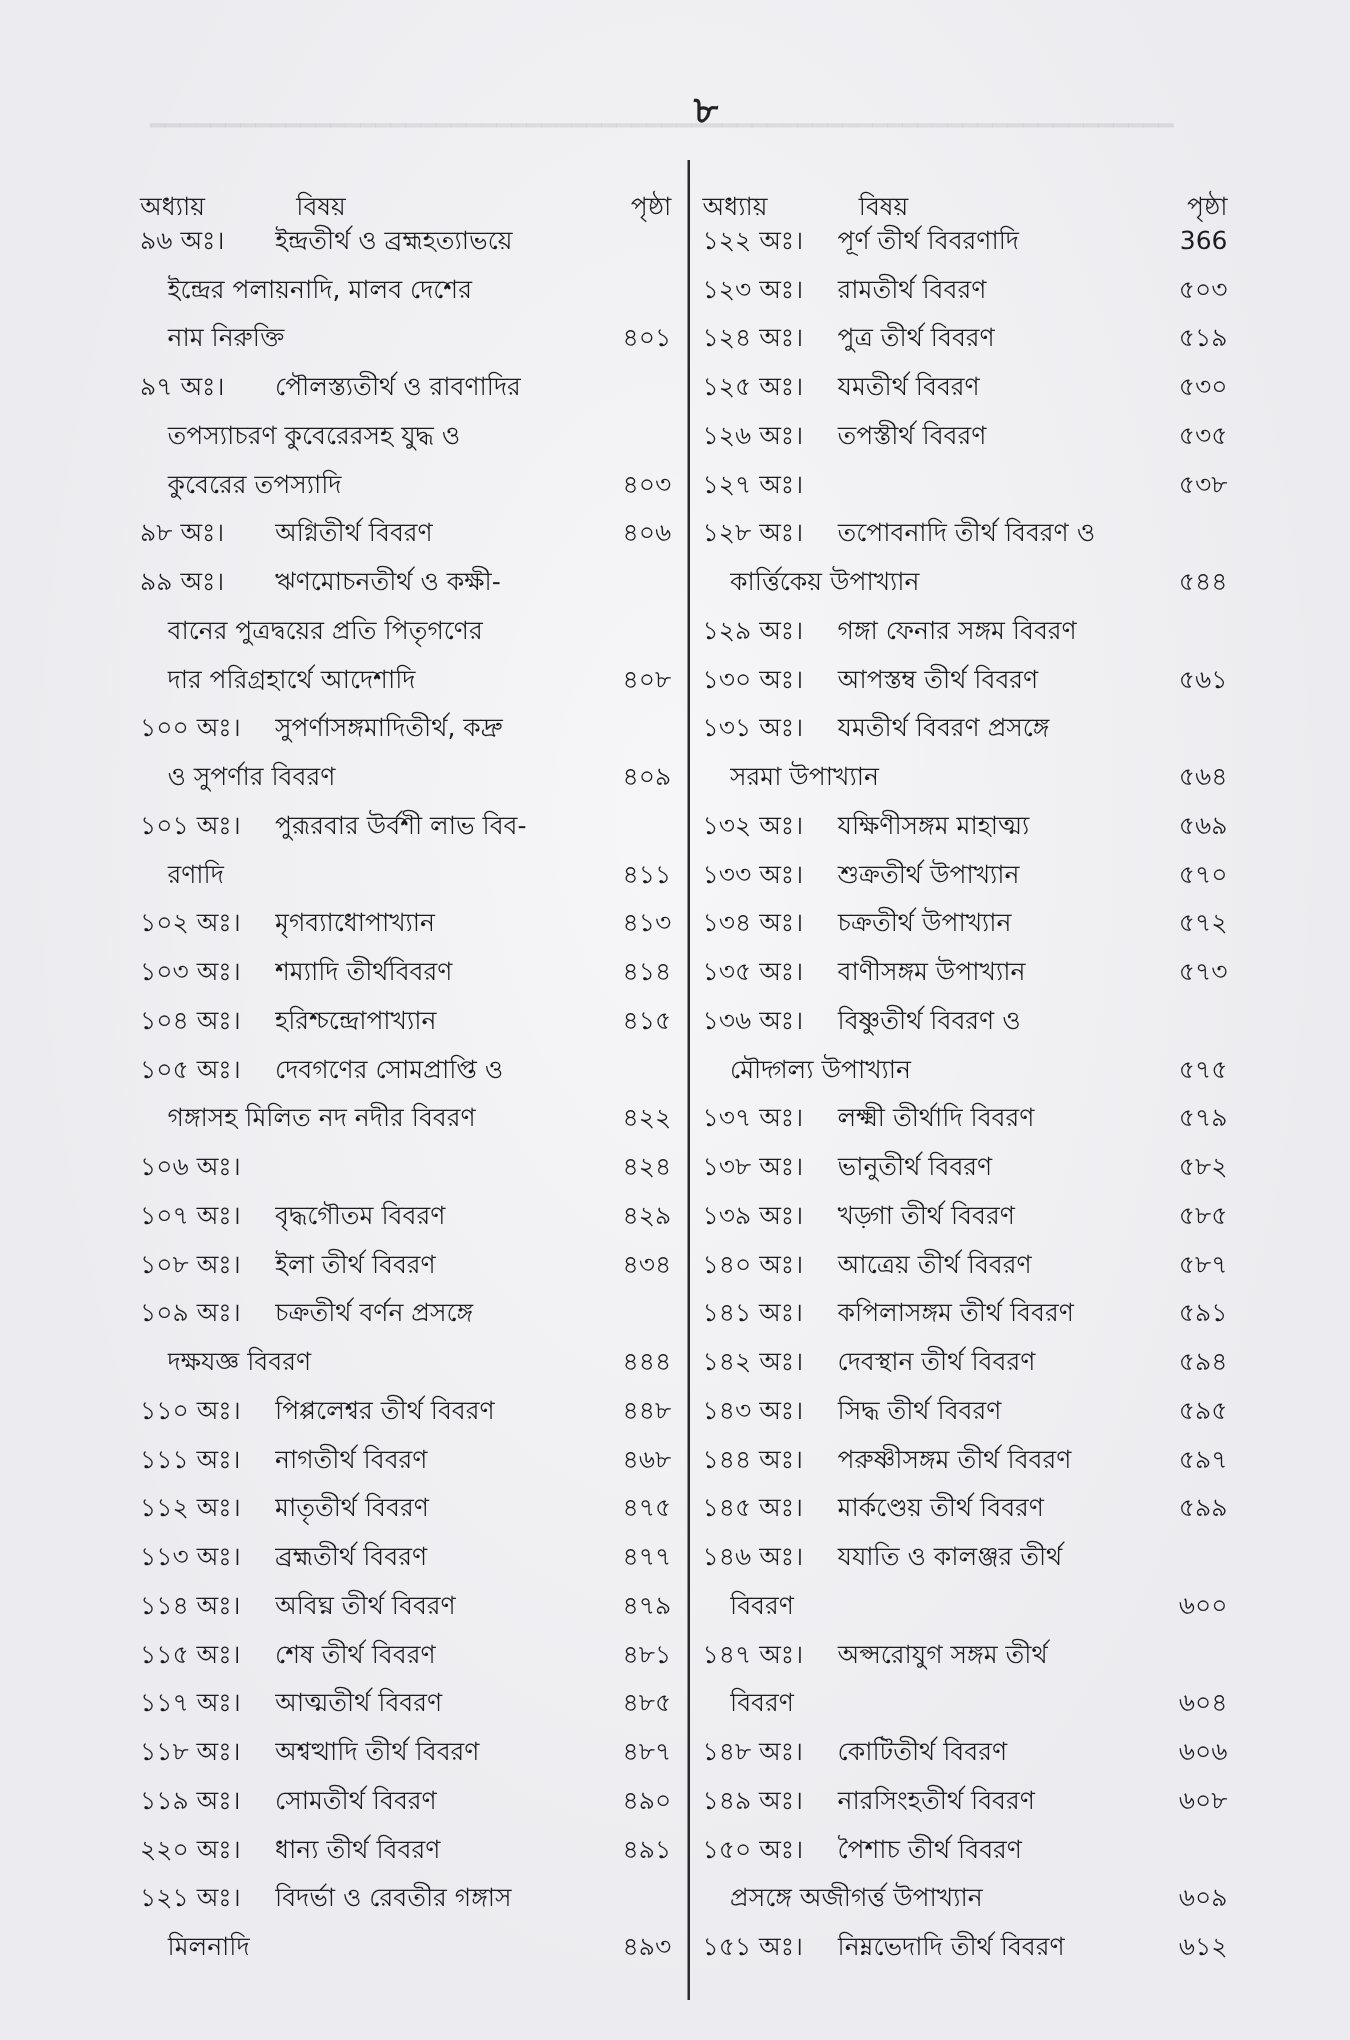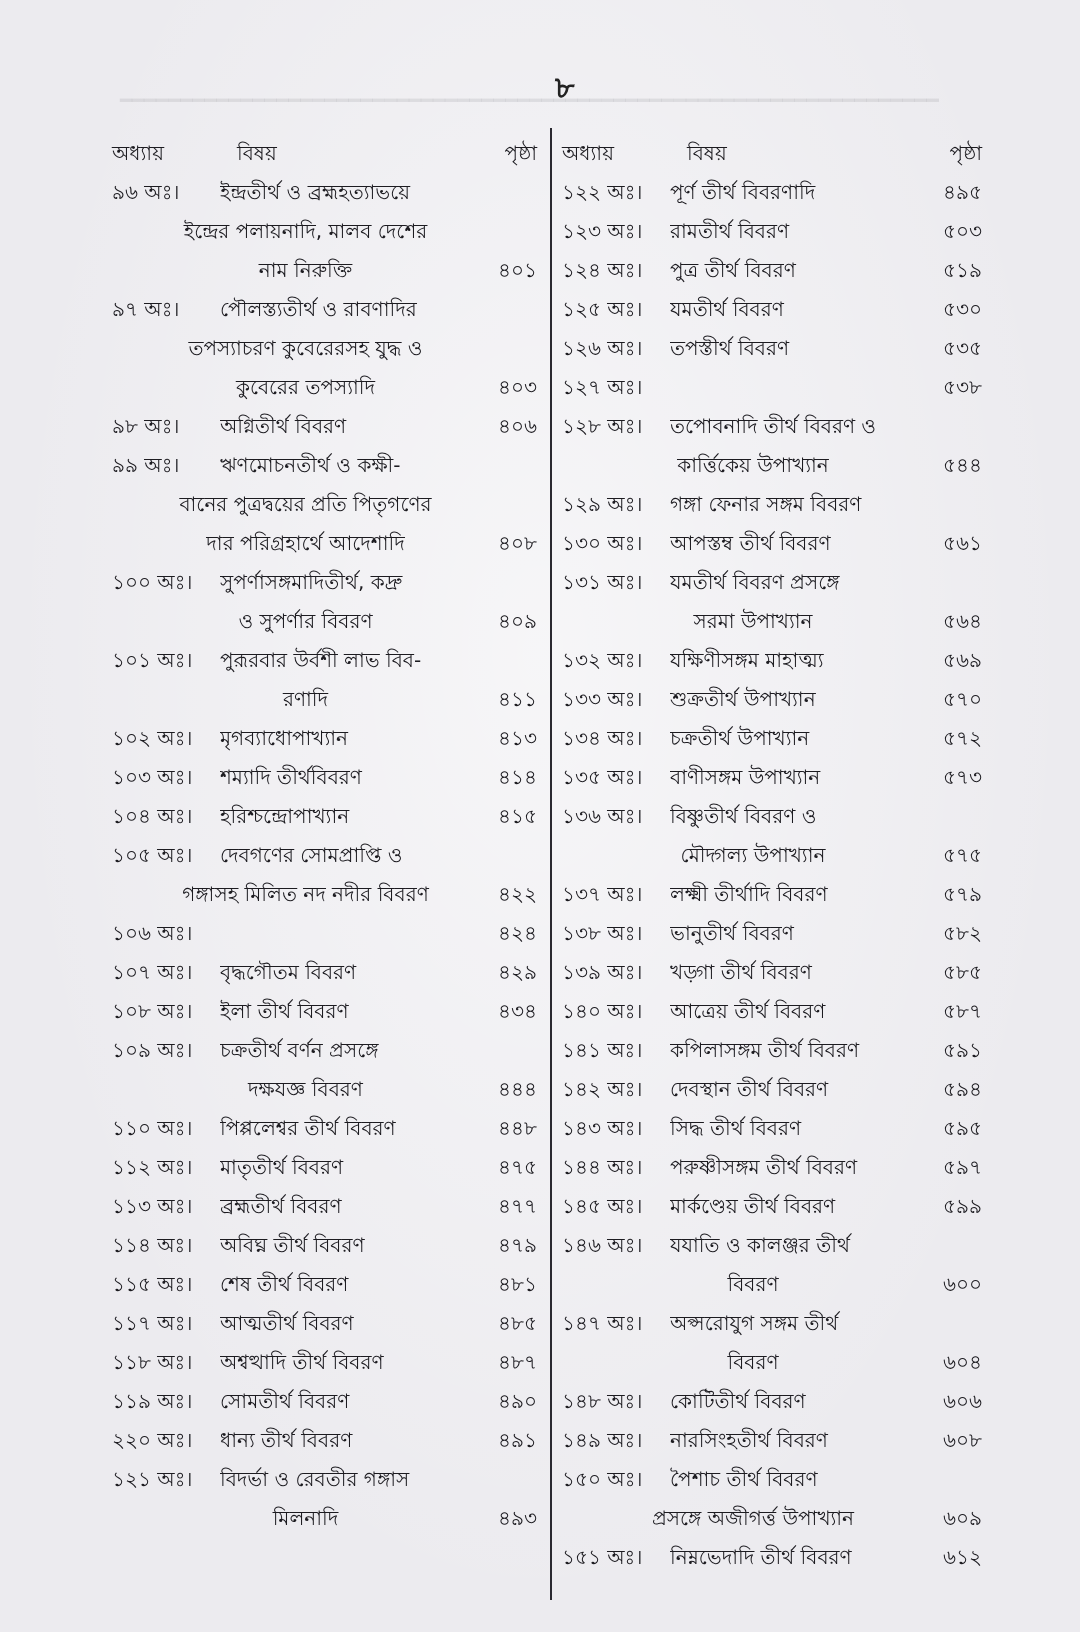--- a/index.html
+++ b/index.html
@@ -28,27 +28,27 @@
   .col-left { left: 112px; width: 425px; }
   .col-right { left: 562px; width: 420px; }
   .divider {
     position: absolute; left: 550px; top: 128px; width: 2px; height: 1472px;
     background: #2a2930;
   }
   .header-row, .line {
     position: relative; height: 39px; line-height: 39px; font-size: 20px;
     white-space: nowrap;
   }
-  .header-row span { position: absolute; top: 0; text-align: center; }
+  .header-row span { position: absolute; top: 12px; text-align: center; }
   .h-chapter { left: 0; }
   .h-subject { left: 125px; }
   .h-page { right: 0; margin-left: 48px; }
   .line .ch { position: absolute; left: 0; top: 0; width: 100px; }
   .line .title { position: absolute; left: 108px; top: 0; right: 60px; overflow: hidden; }
-  .line.cont .title { left: 22px; text-align: center; }
+  .line.cont .title { left: 22px; }
   .line .pg { position: absolute; right: 0; top: 0; text-align: right; width: 60px; }
 </style>
 </head>
 <body>
 
 <div class="page">
 
   <div class="bleed" style="left:120px;top:88px;">━━━━━━━━━━━━━━━━━━━━━━━━━━━━━━━━━━━━━━━━━━━━━━━━━━━━━━━━━━━━━━━━━━━━</div>
 
   <div class="page-number">৮</div>
@@ -180,20 +180,25 @@
           <span class="ch"></span>
           <span class="title">দক্ষযজ্ঞ বিবরণ</span>
           <span class="pg">৪৪৪</span>
         </div>
         <div class="line">
           <span class="ch">১১০ অঃ।</span>
           <span class="title">পিপ্পলেশ্বর তীর্থ বিবরণ</span>
           <span class="pg">৪৪৮</span>
         </div>
         <div class="line">
+          <span class="ch">১১১ অঃ।</span>
+          <span class="title">নাগতীর্থ বিবরণ</span>
+          <span class="pg">৪৬৮</span>
+        </div>
+        <div class="line">
           <span class="ch">১১২ অঃ।</span>
           <span class="title">মাতৃতীর্থ বিবরণ</span>
           <span class="pg">৪৭৫</span>
         </div>
         <div class="line">
           <span class="ch">১১৩ অঃ।</span>
           <span class="title">ব্রহ্মতীর্থ বিবরণ</span>
           <span class="pg">৪৭৭</span>
         </div>
         <div class="line">
@@ -242,21 +247,21 @@
   <div class="column col-right">
     <div class="header-row">
       <span class="h-chapter">অধ্যায়</span>
       <span class="h-subject">বিষয়</span>
       <span class="h-page">পৃষ্ঠা</span>
     </div>
     <div id="right-lines">
         <div class="line">
           <span class="ch">১২২ অঃ।</span>
           <span class="title">পূর্ণ তীর্থ বিবরণাদি</span>
-          <span class="pg">৪৯৫</span>
+          <span class="pg">366</span>
         </div>
         <div class="line">
           <span class="ch">১২৩ অঃ।</span>
           <span class="title">রামতীর্থ বিবরণ</span>
           <span class="pg">৫০৩</span>
         </div>
         <div class="line">
           <span class="ch">১২৪ অঃ।</span>
           <span class="title">পুত্র তীর্থ বিবরণ</span>
           <span class="pg">৫১৯</span>

